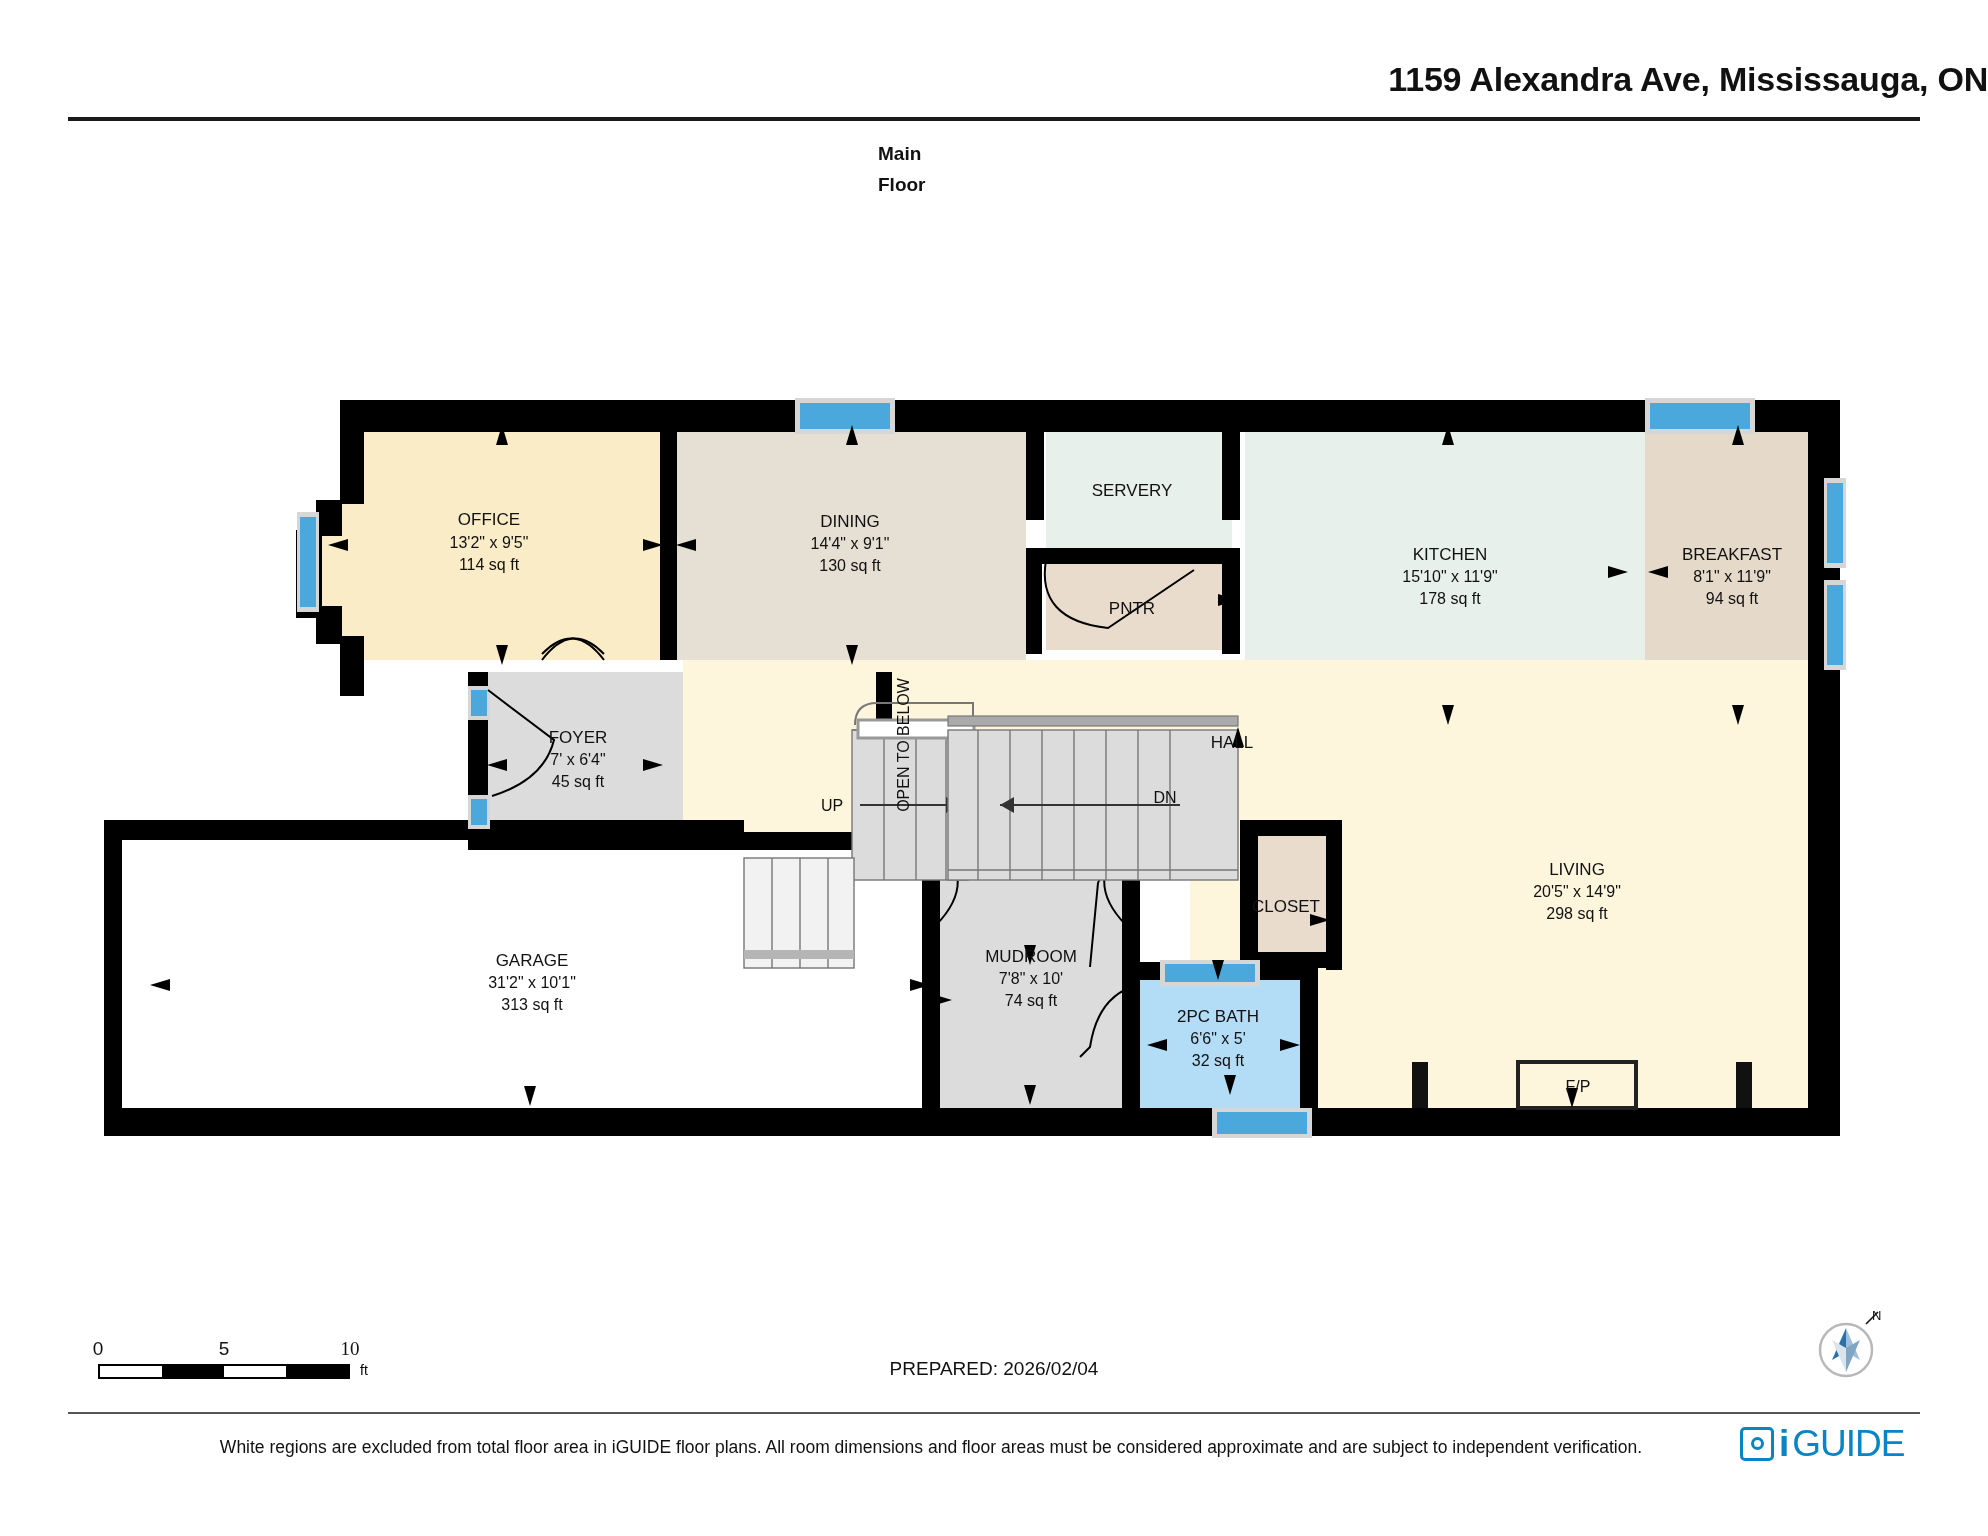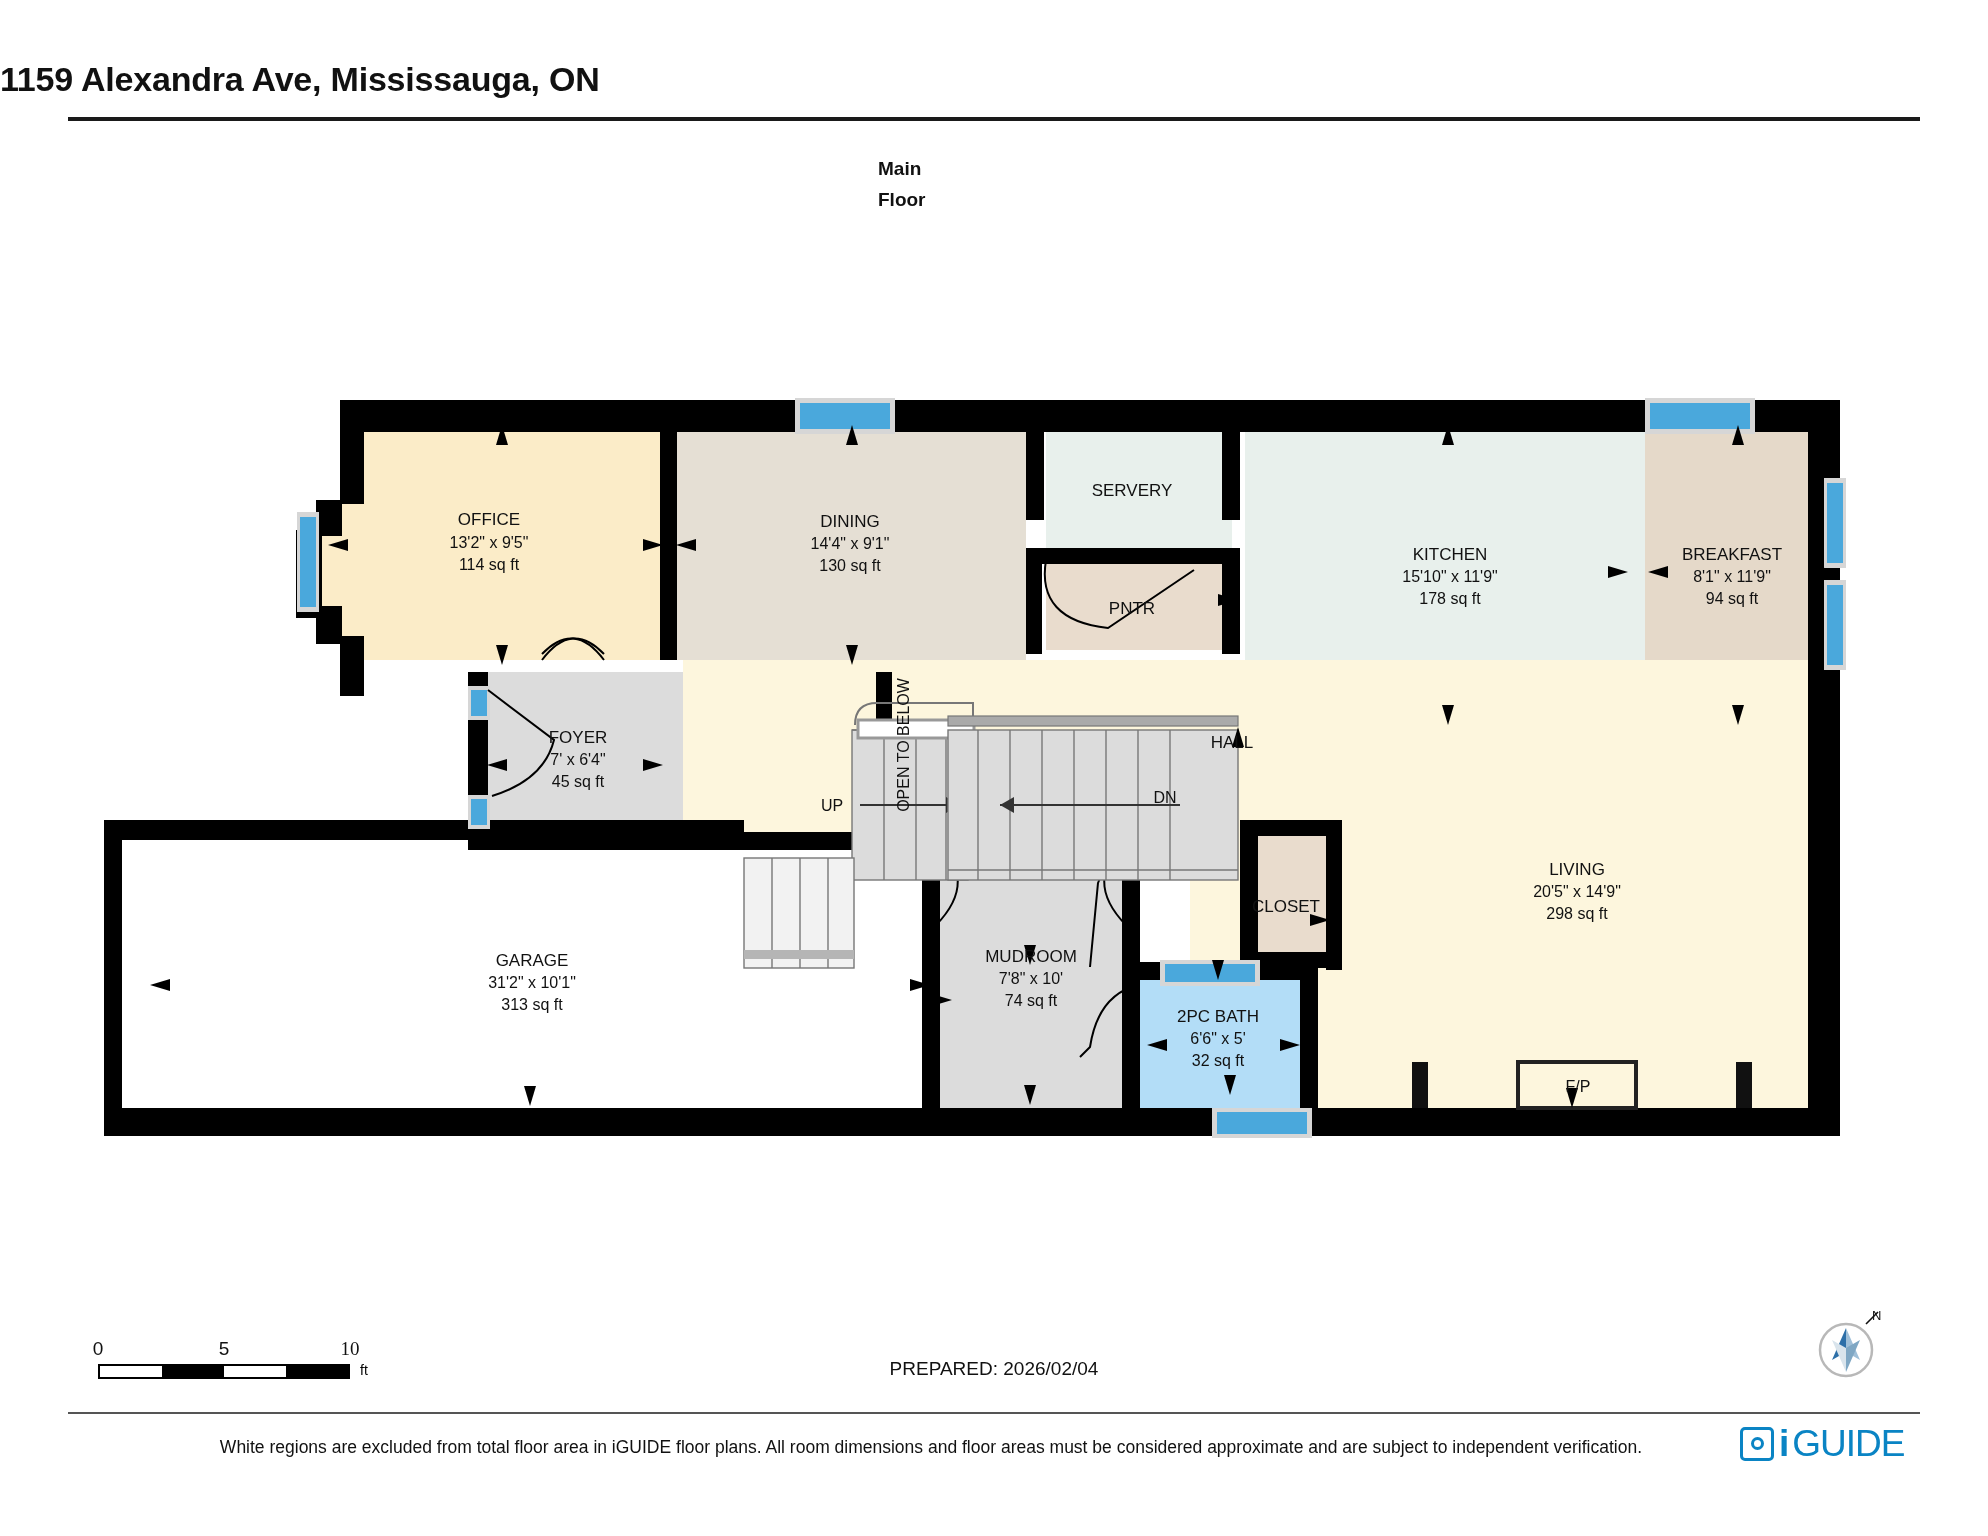--- a/index.html
+++ b/index.html
@@ -16,21 +16,21 @@
     position: relative;
     overflow: hidden;
   }
 
   
   .page-title {
     position: absolute;
     top: 60px;
     left: 0;
     width: 1988px;
-    text-align: left;
+    text-align: right;
     font-size: 34px;
     font-weight: bold;
     letter-spacing: -0.2px;
     color: #111;
   }
   .title-rule {
     position: absolute;
     top: 117px;
     left: 68px;
     width: 1852px;
@@ -45,21 +45,20 @@
     line-height: 31px;
     color: #111;
   }
   .summary-row { white-space: nowrap; }
   .summary-label {
     position: absolute;
     left: -2px;
     top: 0;
     font-weight: bold;
     font-size: 19px;
-    margin-top: 15px;
   }
   .summary-lines { margin-left: 128px; }
 
   
   #plan {
     position: absolute;
     left: 0;
     top: 0;
     width: 1988px;
     height: 1536px;

